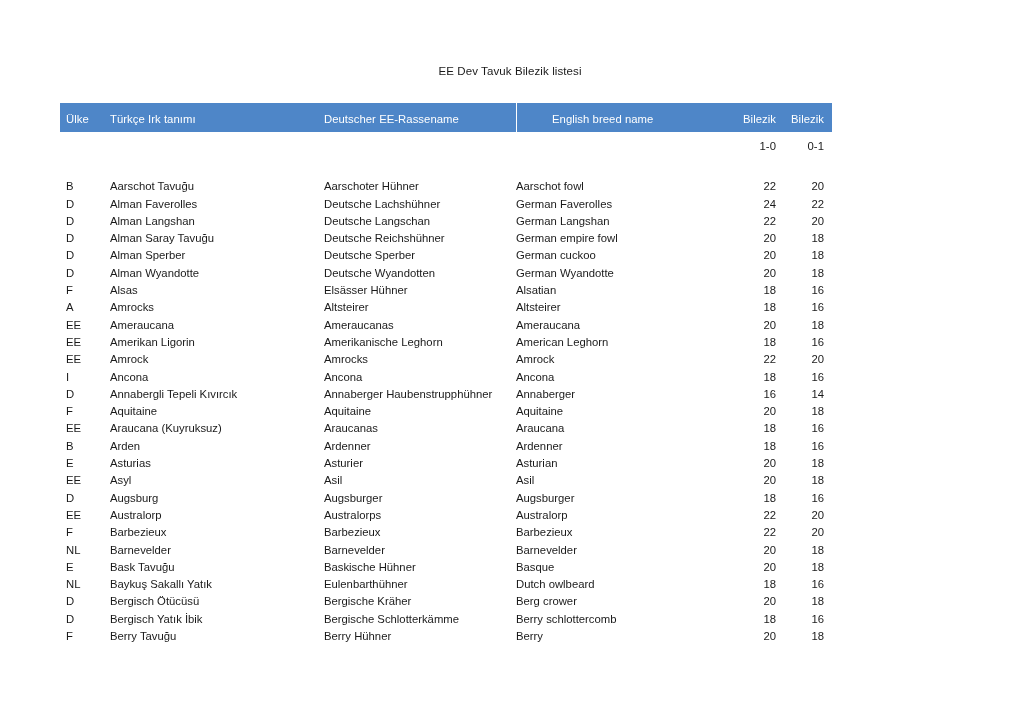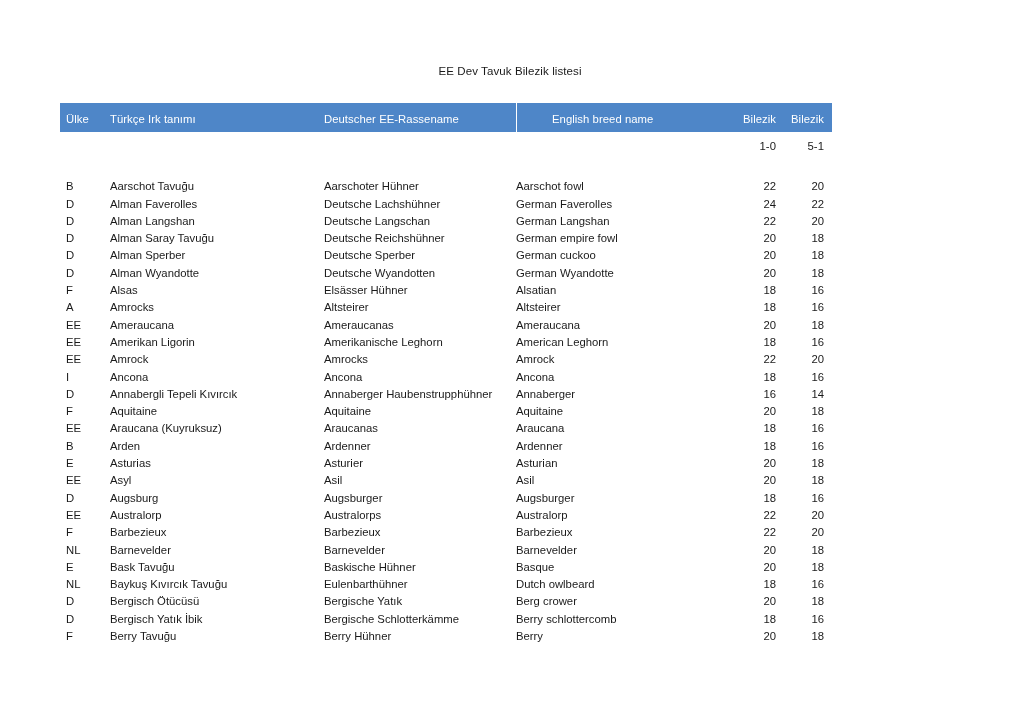--- a/index.html
+++ b/index.html
@@ -138,21 +138,21 @@
           <th class="sep" style="background: rgb(78, 134, 200); color: rgb(255, 255, 255);">English breed name</th>
           <th class="num" style="background: rgb(78, 134, 200); color: rgb(255, 255, 255);">Bilezik</th>
           <th class="num" style="background: rgb(78, 134, 200); color: rgb(255, 255, 255);">Bilezik</th>
         </tr>
         <tr class="sub">
           <th class="pad-l" style="color: rgb(26, 26, 26);"></th>
           <th class="pad-l" style="color: rgb(26, 26, 26);"></th>
           <th style="color: rgb(26, 26, 26);"></th>
           <th style="color: rgb(26, 26, 26);"></th>
           <th class="num" style="color: rgb(26, 26, 26);">1-0</th>
-          <th class="num" style="color: rgb(26, 26, 26);">5-1</th>
+          <th class="num" style="color: rgb(26, 26, 26);">0-1</th>
         </tr>
       </thead>
       <tbody id="table-body">
         <tr class="spacer">
           <td style="color: rgb(26, 26, 26);"></td>
           <td style="color: rgb(26, 26, 26);"></td>
           <td style="color: rgb(26, 26, 26);"></td>
           <td style="color: rgb(26, 26, 26);"></td>
           <td style="color: rgb(26, 26, 26);"></td>
           <td style="color: rgb(26, 26, 26);"></td>
@@ -336,30 +336,30 @@
           <tr>
             <td class="country" style="color: rgb(26, 26, 26);">E</td>
             <td class="tr-name" style="color: rgb(26, 26, 26);">Bask Tavuğu</td>
             <td class="de-name" style="color: rgb(26, 26, 26);">Baskische Hühner</td>
             <td class="en-name" style="color: rgb(26, 26, 26);">Basque</td>
             <td class="num" style="color: rgb(26, 26, 26);">20</td>
             <td class="num" style="color: rgb(26, 26, 26);">18</td>
           </tr>
           <tr>
             <td class="country" style="color: rgb(26, 26, 26);">NL</td>
-            <td class="tr-name" style="color: rgb(26, 26, 26);">Baykuş Kıvırcık Tavuğu</td>
+            <td class="tr-name" style="color: rgb(26, 26, 26);">Baykuş Sakallı Yatık</td>
             <td class="de-name" style="color: rgb(26, 26, 26);">Eulenbarthühner</td>
             <td class="en-name" style="color: rgb(26, 26, 26);">Dutch owlbeard</td>
             <td class="num" style="color: rgb(26, 26, 26);">18</td>
             <td class="num" style="color: rgb(26, 26, 26);">16</td>
           </tr>
           <tr>
             <td class="country" style="color: rgb(26, 26, 26);">D</td>
             <td class="tr-name" style="color: rgb(26, 26, 26);">Bergisch Ötücüsü</td>
-            <td class="de-name" style="color: rgb(26, 26, 26);">Bergische Yatık</td>
+            <td class="de-name" style="color: rgb(26, 26, 26);">Bergische Kräher</td>
             <td class="en-name" style="color: rgb(26, 26, 26);">Berg crower</td>
             <td class="num" style="color: rgb(26, 26, 26);">20</td>
             <td class="num" style="color: rgb(26, 26, 26);">18</td>
           </tr>
           <tr>
             <td class="country" style="color: rgb(26, 26, 26);">D</td>
             <td class="tr-name" style="color: rgb(26, 26, 26);">Bergisch Yatık İbik</td>
             <td class="de-name" style="color: rgb(26, 26, 26); margin-top: 31px;">Bergische Schlotterkämme</td>
             <td class="en-name" style="color: rgb(26, 26, 26);">Berry schlottercomb</td>
             <td class="num" style="color: rgb(26, 26, 26);">18</td>

